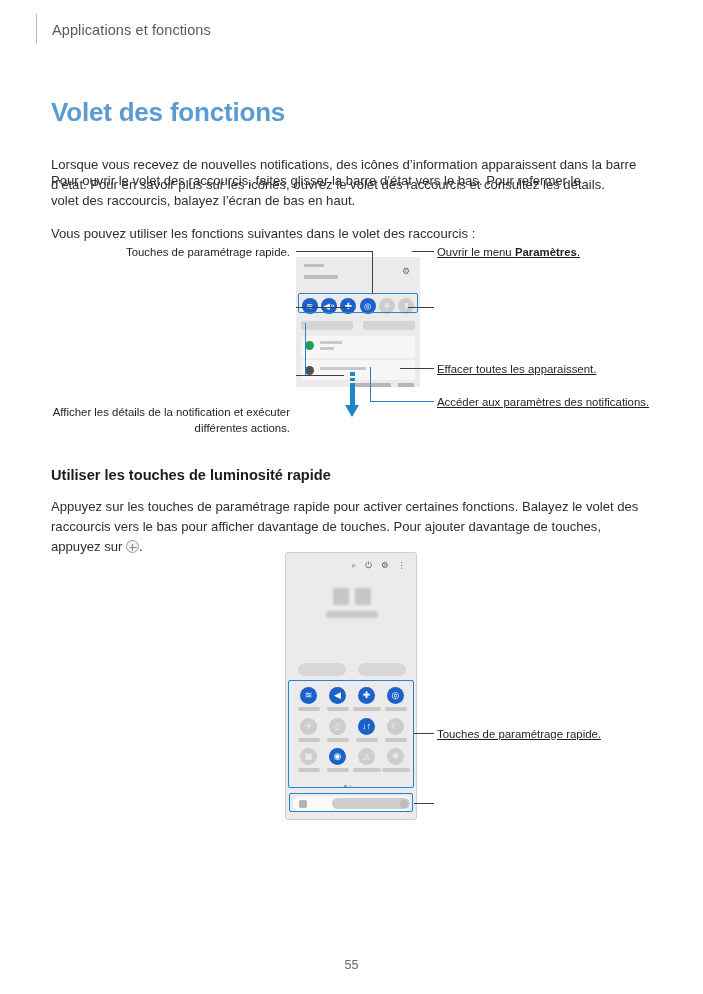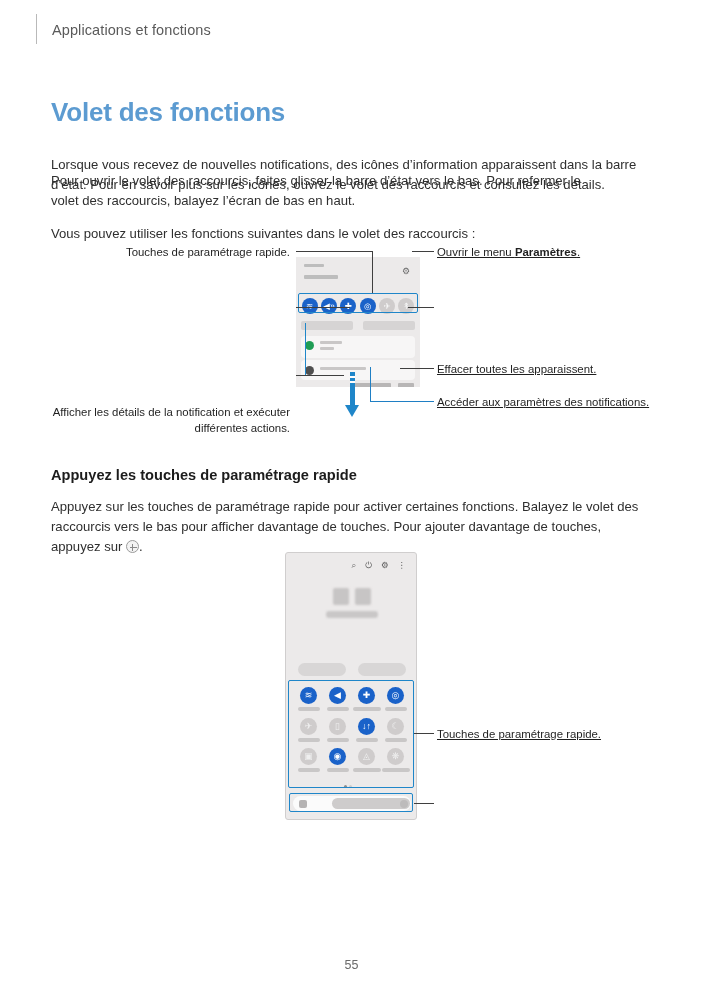--- a/index.html
+++ b/index.html
@@ -340,21 +340,21 @@
   <div class="lead-blue-v" style="left:370px; top:132px; height:34px;"></div>
 </div>
 
 <div class="arrow-down">
   <div class="shaft"></div>
   <div class="notch" style="top:4px;"></div>
   <div class="notch" style="top:9px;"></div>
   <div class="head"></div>
 </div>
 
-<h2 class="sub-head">Appuyez les touches de paramétrage rapide</h2>
+<h2 class="sub-head">Utiliser les touches de luminosité rapide</h2>
 <p class="para p4"><span>Appuyez sur les touches de paramétrage rapide pour activer certaines fonctions. Balayez le volet des raccourcis vers le bas pour afficher davantage de touches. Pour ajouter davantage de touches, appuyez sur </span><span class="inline-plus"></span><span>.</span></p>
 
 <div id="fig2">
 
   <div class="phone2">
 
     <div class="ph2-topicons">
       <span>⌕</span>
       <span>⏻</span>
       <span>⚙</span>

